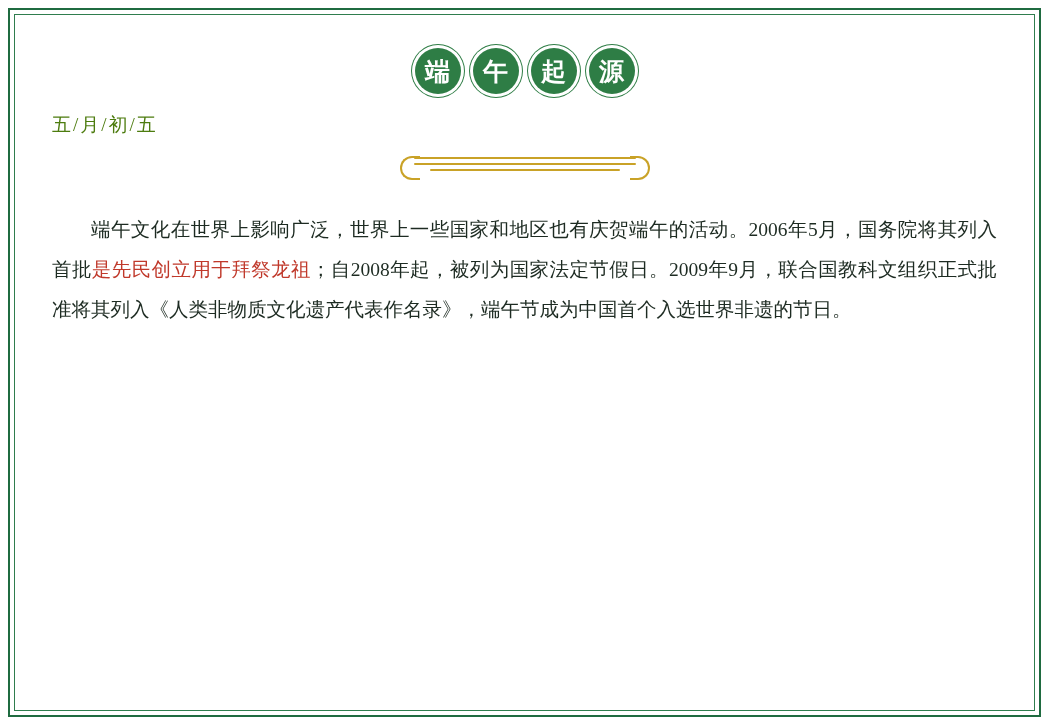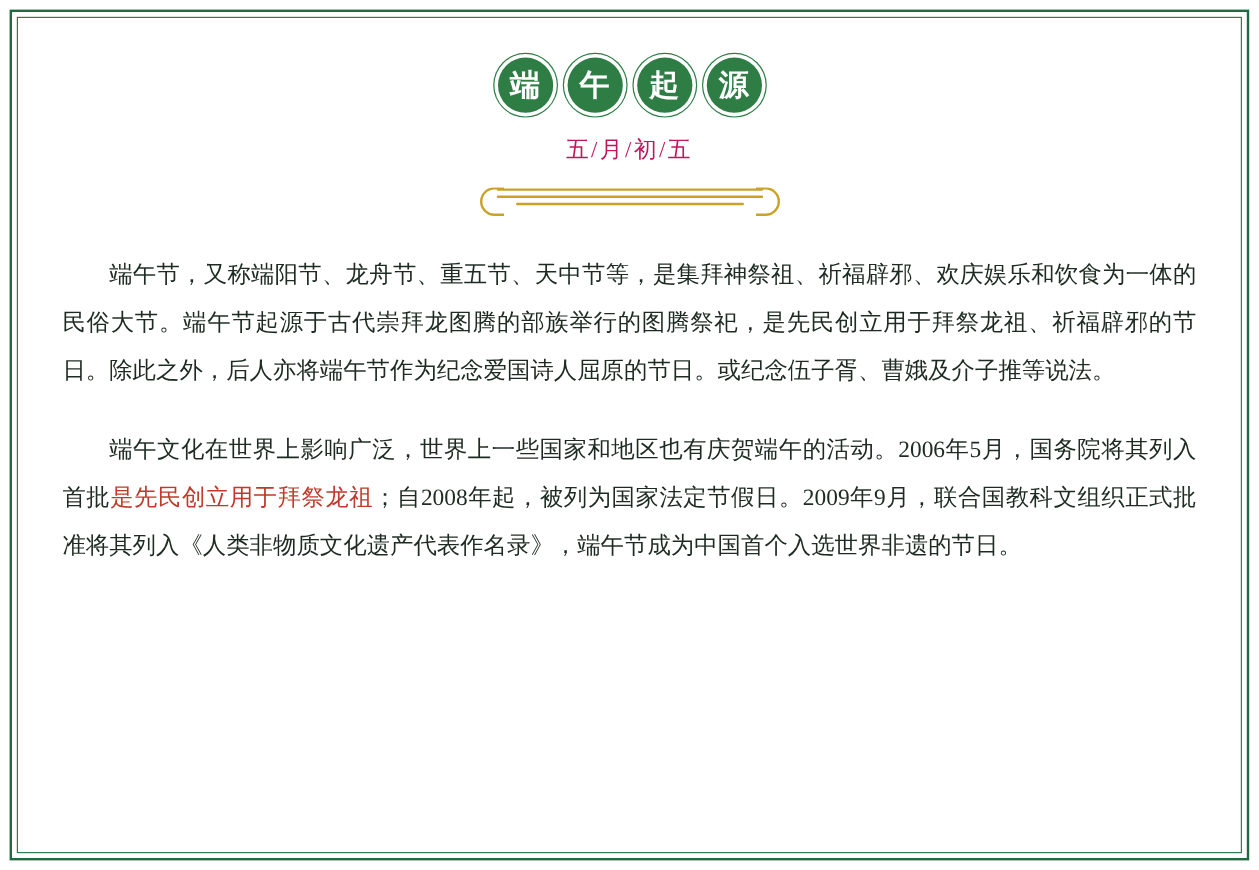--- a/index.html
+++ b/index.html
@@ -65,22 +65,22 @@
     display: flex;
     align-items: center;
     justify-content: center;
     font-size: 25px;
     font-weight: bold;
     font-family: "Liberation Serif", "DejaVu Serif", serif;
     box-shadow: 0 0 0 3px #ffffff, 0 0 0 4px #2e7d45;
     line-height: 1;
   }
   .subtitle {
-    text-align: center;
-    color: #be185d;
+    text-align: left;
+    color: #4d7c0f;
     font-size: 19px;
     letter-spacing: 2px;
     margin-top: 18px;
     font-family: "Liberation Serif", "DejaVu Serif", serif;
   }
   
   .divider {
     margin: 14px auto 0 auto;
     width: 250px;
     height: 26px;
@@ -156,21 +156,18 @@
     <div class="divider">
       <div class="curl left"></div>
       <div class="curl right"></div>
       <div class="bar b1"></div>
       <div class="bar b2"></div>
       <div class="bar b3"></div>
     </div>
 
     <div class="body-text">
       <p class="para">
-        <span>端午节，又称端阳节、龙舟节、重五节、天中节等，是集拜神祭祖、祈福辟邪、欢庆娱乐和饮食为一体的民俗大节。端午节起源于古代崇拜龙图腾的部族举行的图腾祭祀，是先民创立用于拜祭龙祖、祈福辟邪的节日。除此之外，后人亦将端午节作为纪念爱国诗人屈原的节日。或纪念伍子胥、曹娥及介子推等说法。</span>
-      </p>
-      <p class="para">
         <span>端午文化在世界上影响广泛，世界上一些国家和地区也有庆贺端午的活动。2006年5月，国务院将其列入首批</span><span class="highlight">是先民创立用于拜祭龙祖</span><span>；自2008年起，被列为国家法定节假日。2009年9月，联合国教科文组织正式批准将其列入《人类非物质文化遗产代表作名录》，端午节成为中国首个入选世界非遗的节日。</span>
       </p>
     </div>
 
   </div>
 </div>
 
 </body></html>

